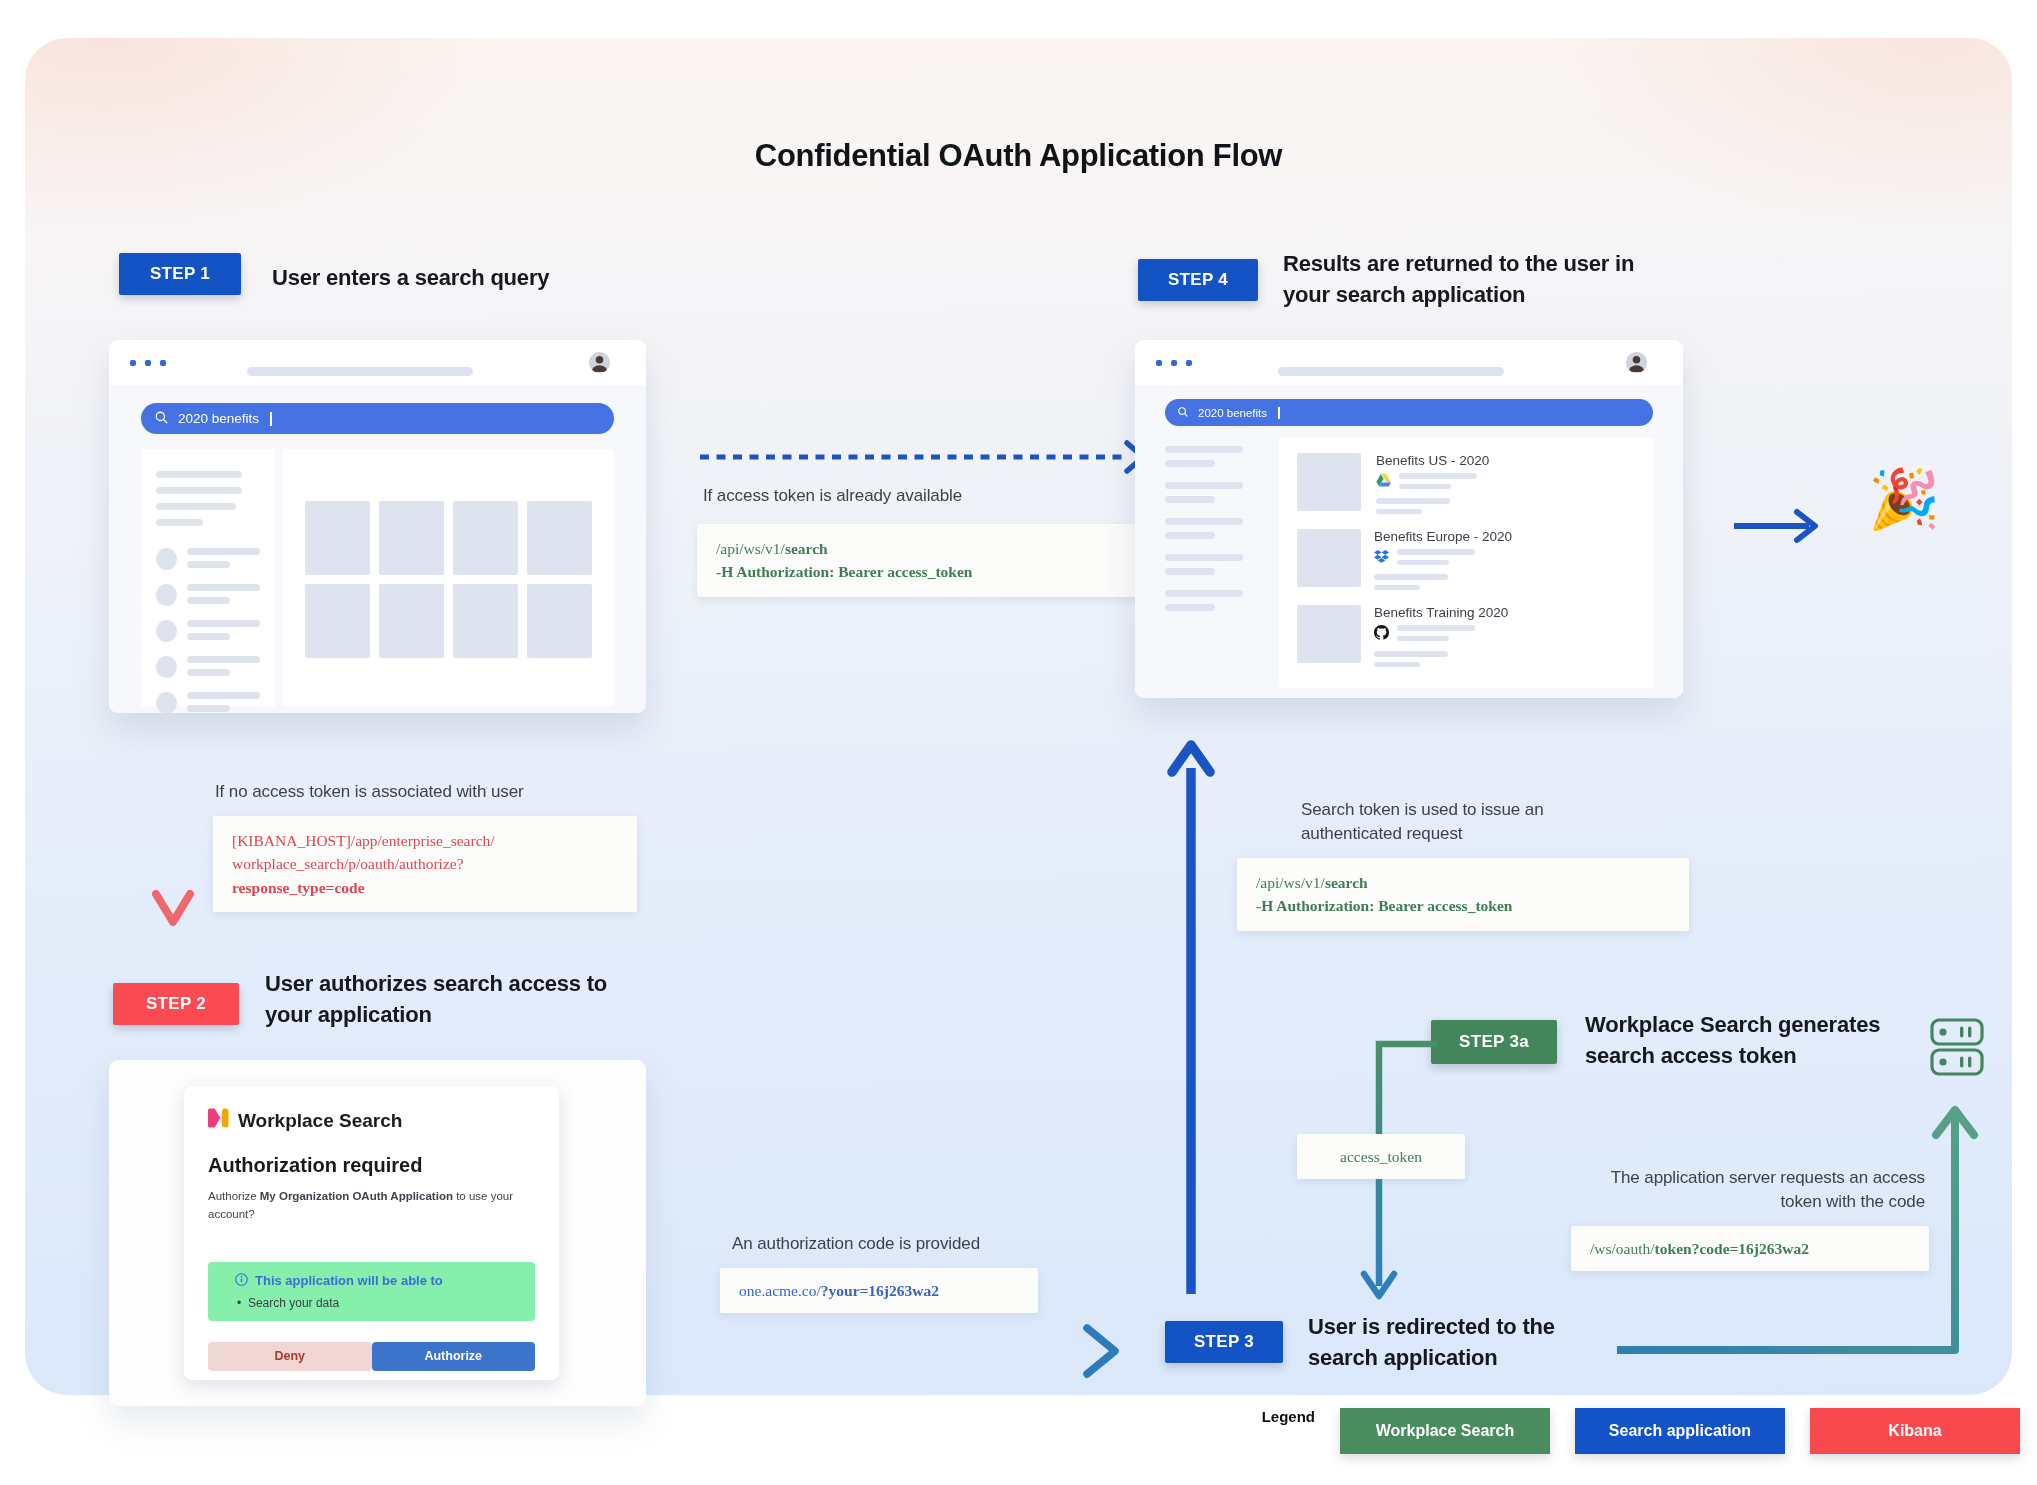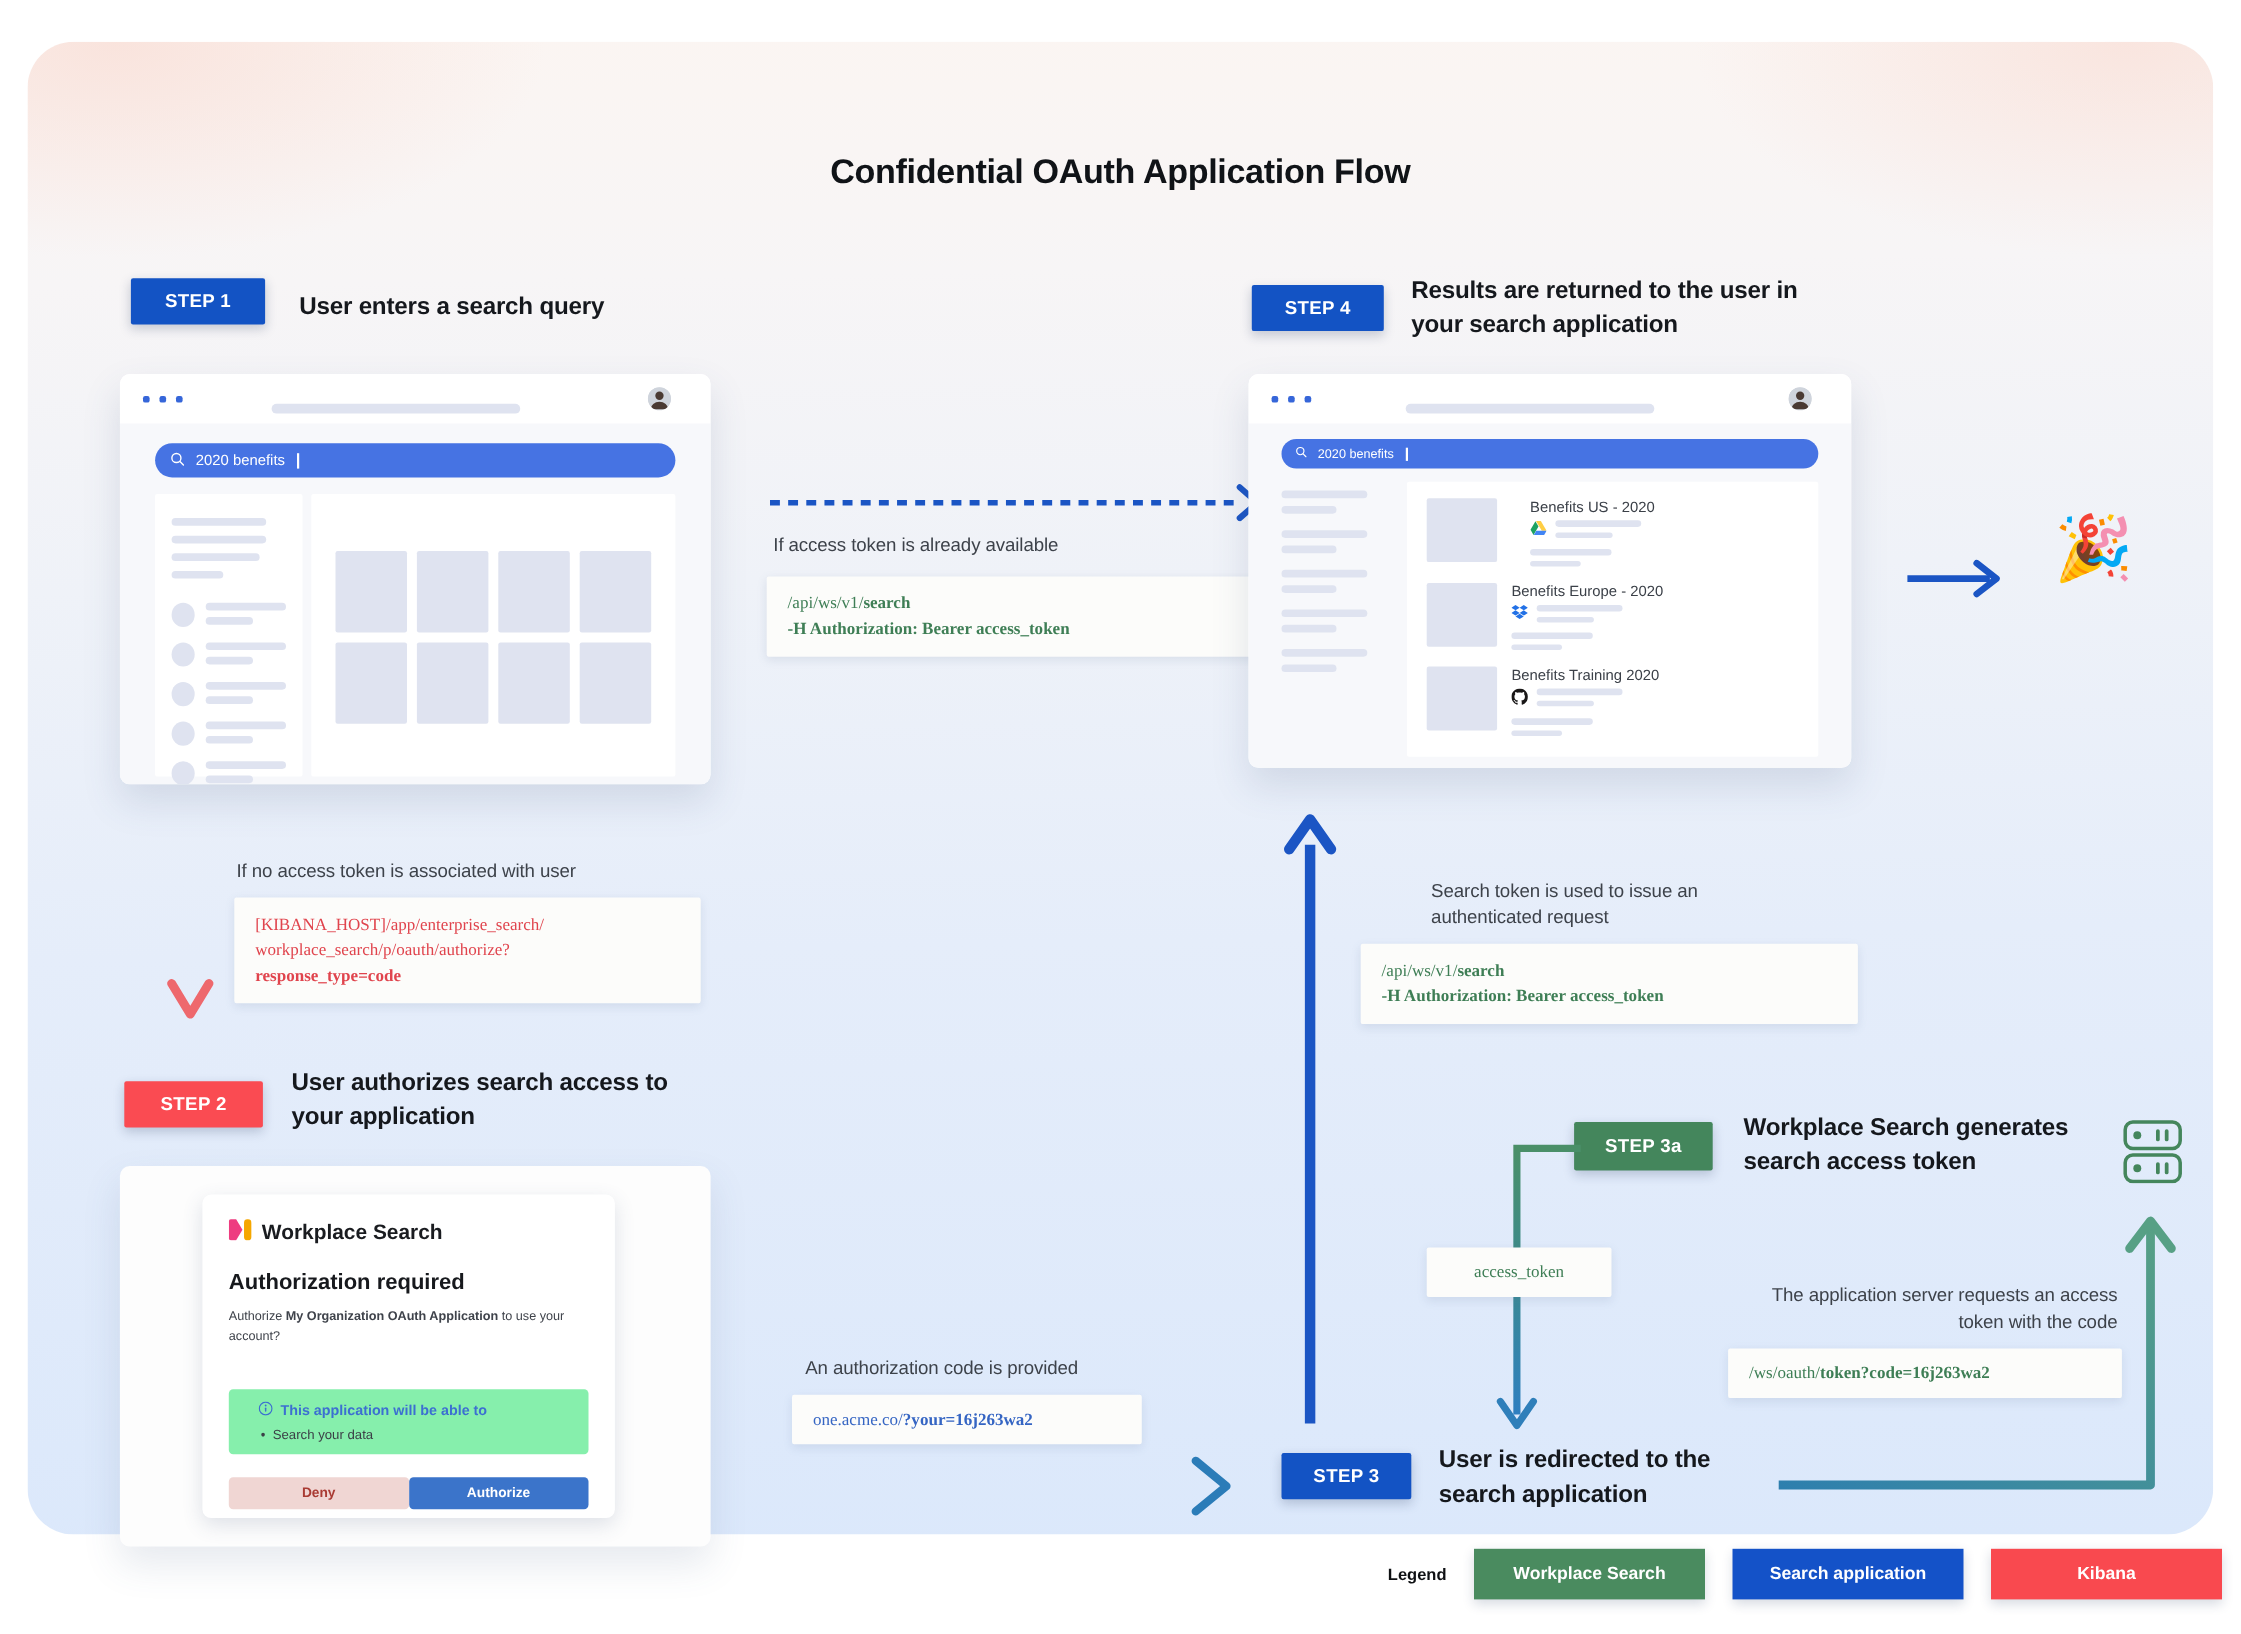--- a/index.html
+++ b/index.html
@@ -42,21 +42,21 @@
   .dlg-h{font-size:20px;font-weight:bold;margin-top:21px;color:#17191d}
   .dlg-p{font-size:11.5px;line-height:1.6;color:#3f434b;margin:10px 0 0 0}
   .dlg-info{margin-top:38px;background:#86efac;border-radius:4px;padding:11px 27px}
   .info-title{display:flex;align-items:center;gap:7px;color:#3c6fd1;font-weight:bold;font-size:13px}
   .info-item{font-size:12px;color:#3b3f46;margin-top:7px;padding-left:2px}
   .dlg-btns{display:flex;margin-top:21px}
   .dlg-btns button{flex:1;height:29px;border:none;border-radius:4px;font-size:12.5px;font-weight:bold;
     font-family:inherit;cursor:pointer}
   .deny{background:#f0d6d3;color:#a93b33}
   .auth{background:#3b74ca;color:#fff}
-  .legend-row{position:absolute;top:1408px;right:17px;display:flex;align-items:center;gap:25px}
+  .legend-row{position:absolute;top:1408px;right:17px;display:flex;gap:25px}
   .legend-label{font-size:15px;font-weight:bold;color:#0e1013;margin-right:0px}
   .legend-badge{width:210px;height:46px;display:flex;align-items:center;justify-content:center;
     color:#fff;font-weight:bold;font-size:16px;box-shadow:0 4px 10px rgba(30,50,90,.18)}
   .emoji{position:absolute;font-size:58px;line-height:1}
 </style>
 </head>
 <body>
 
 <div class="canvas">
   <div class="board">
@@ -251,21 +251,21 @@
               <div class="sk" style="width:50px;margin-top:7px"></div>
             <div class="sk" style="width:78px;margin-top:15px"></div>
               <div class="sk" style="width:50px;margin-top:7px"></div>
             <div class="sk" style="width:78px;margin-top:15px"></div>
               <div class="sk" style="width:50px;margin-top:7px"></div>
             <div class="sk" style="width:78px;margin-top:15px"></div>
               <div class="sk" style="width:50px;margin-top:7px"></div>
           </div>
           <div class="panel" style="flex:1;padding:15px 18px;box-sizing:border-box">
 
-            <div style="display:flex;gap:30px">
+            <div style="display:flex;gap:15px">
               <div class="sk" style="width:64px;height:58px;border-radius:2px"></div>
               <div>
                 <div class="restitle">Benefits US - 2020</div>
                 <div style="display:flex;gap:8px;margin-top:5px;align-items:flex-start">
                   <span>
                     <svg width="15" height="14" viewBox="0 0 24 21.5">
                         <polygon fill="#ffce44" points="8.6,0.4 15.6,0.4 24,14.6 17,14.6"></polygon>
                         <polygon fill="#1da261" points="7.8,1 12.2,8.6 5,21 0.6,13.4"></polygon>
                         <polygon fill="#4285f4" points="5.4,21 9,14.6 24,14.6 20.4,21"></polygon>
                       </svg>

